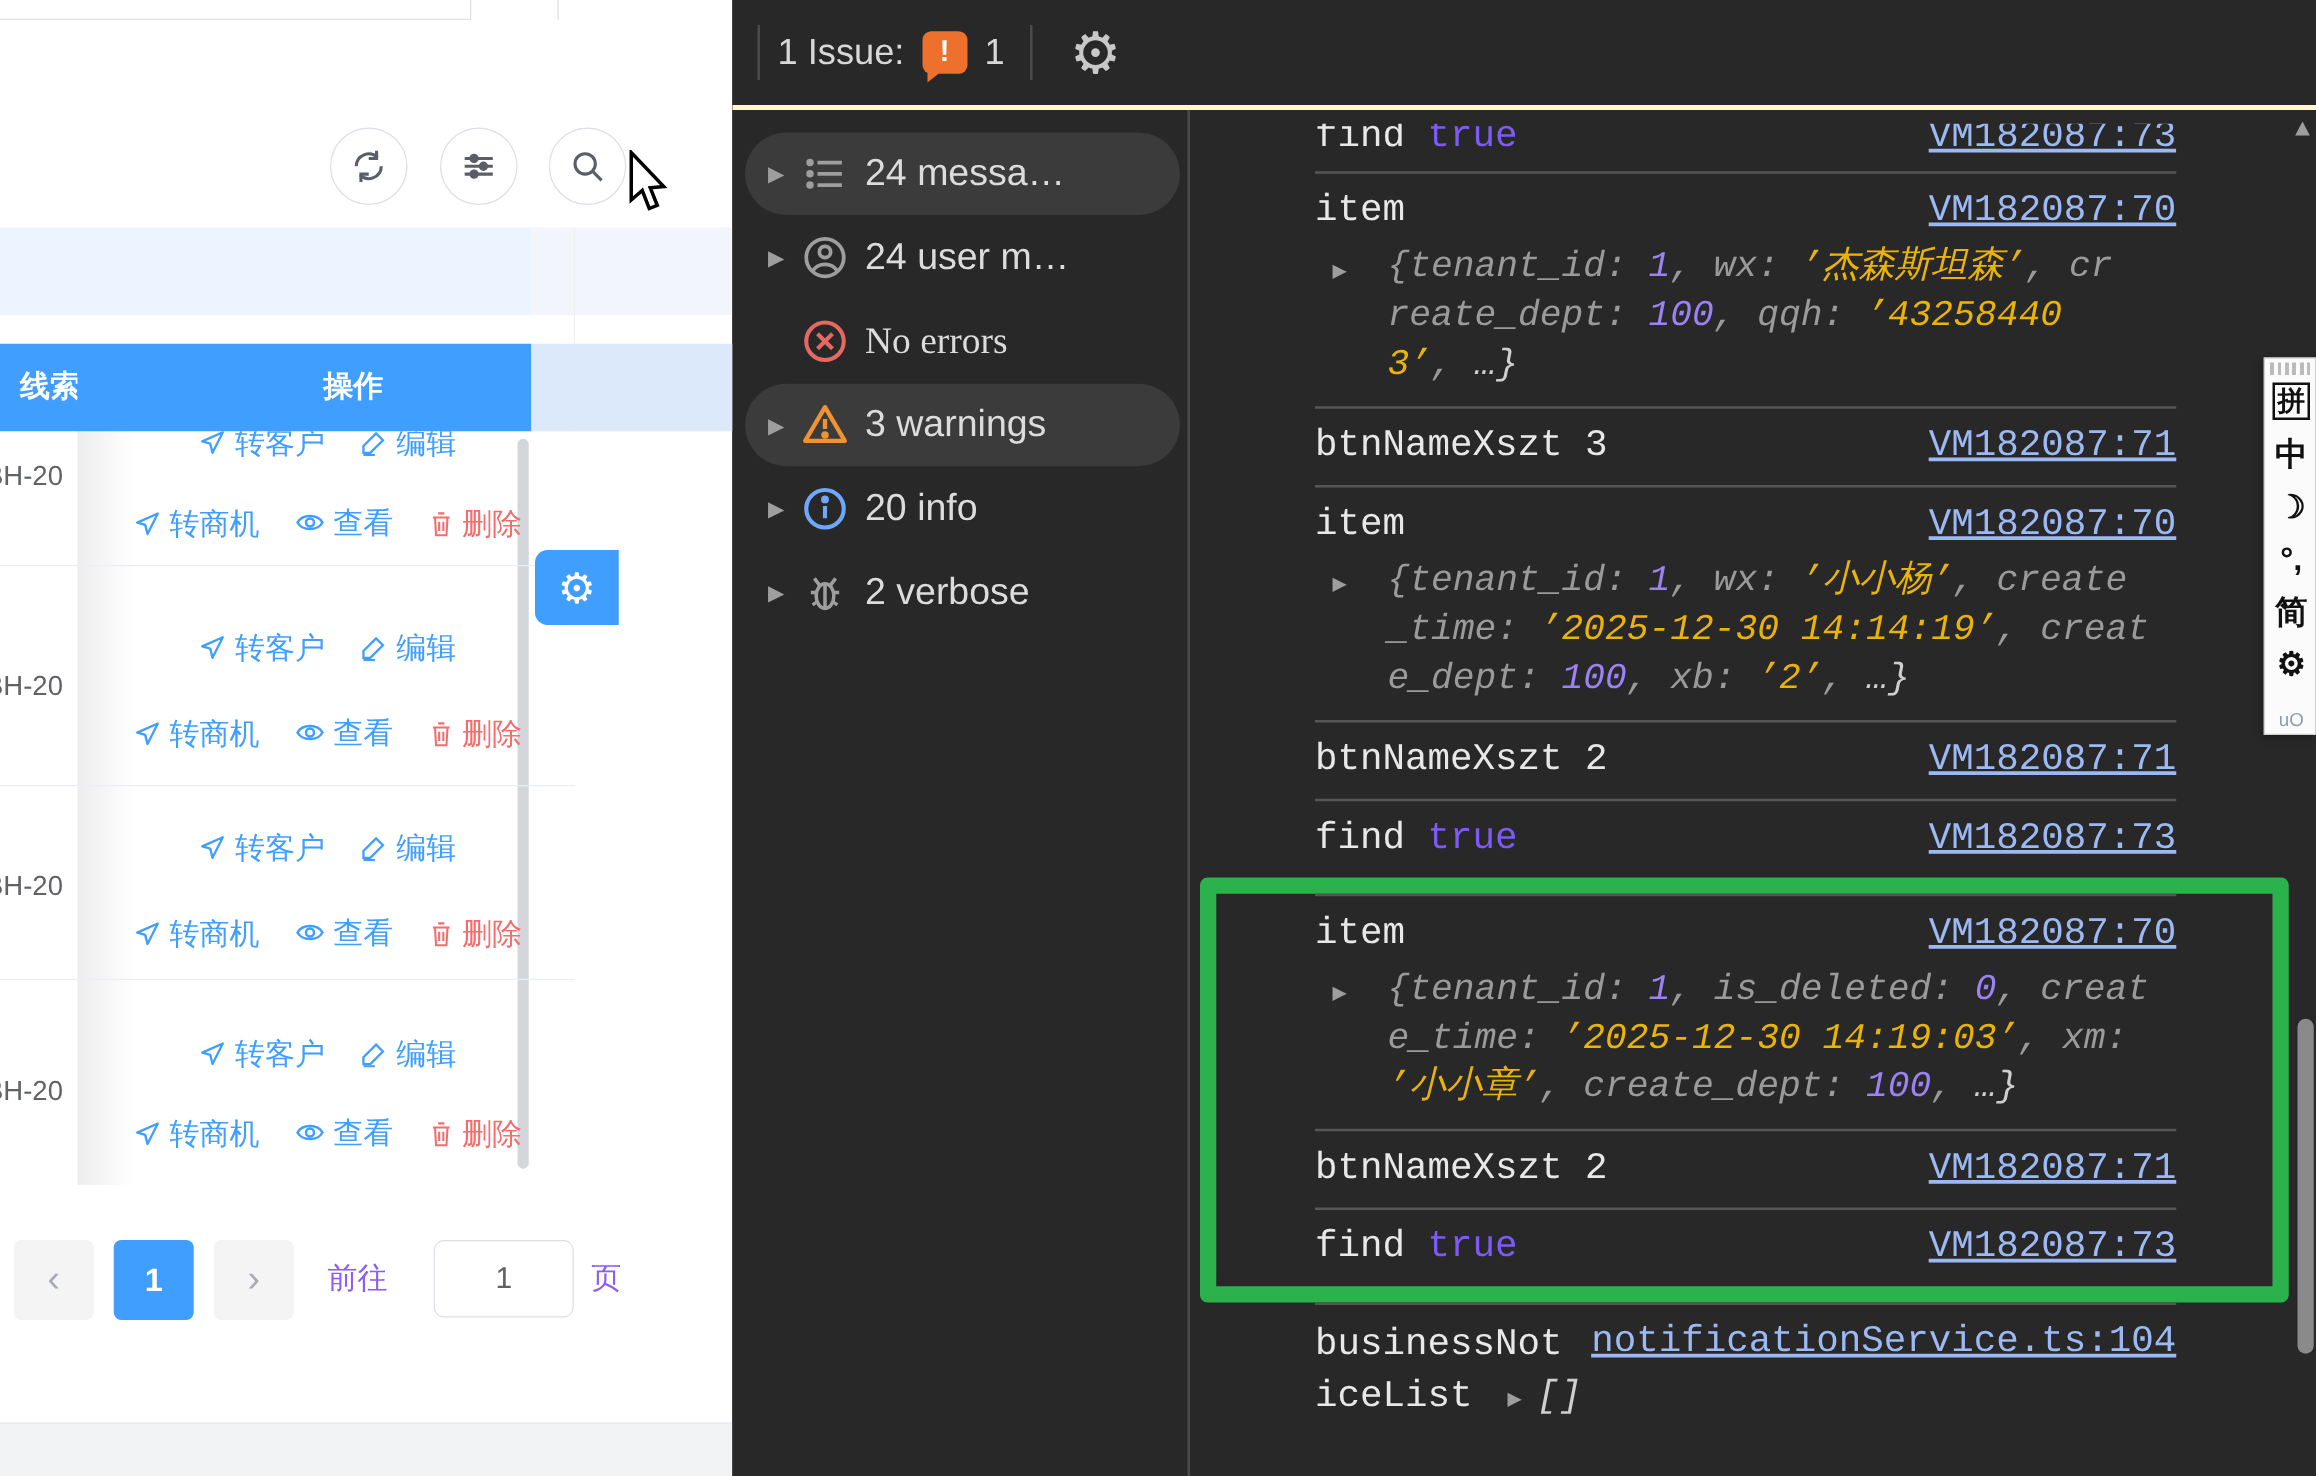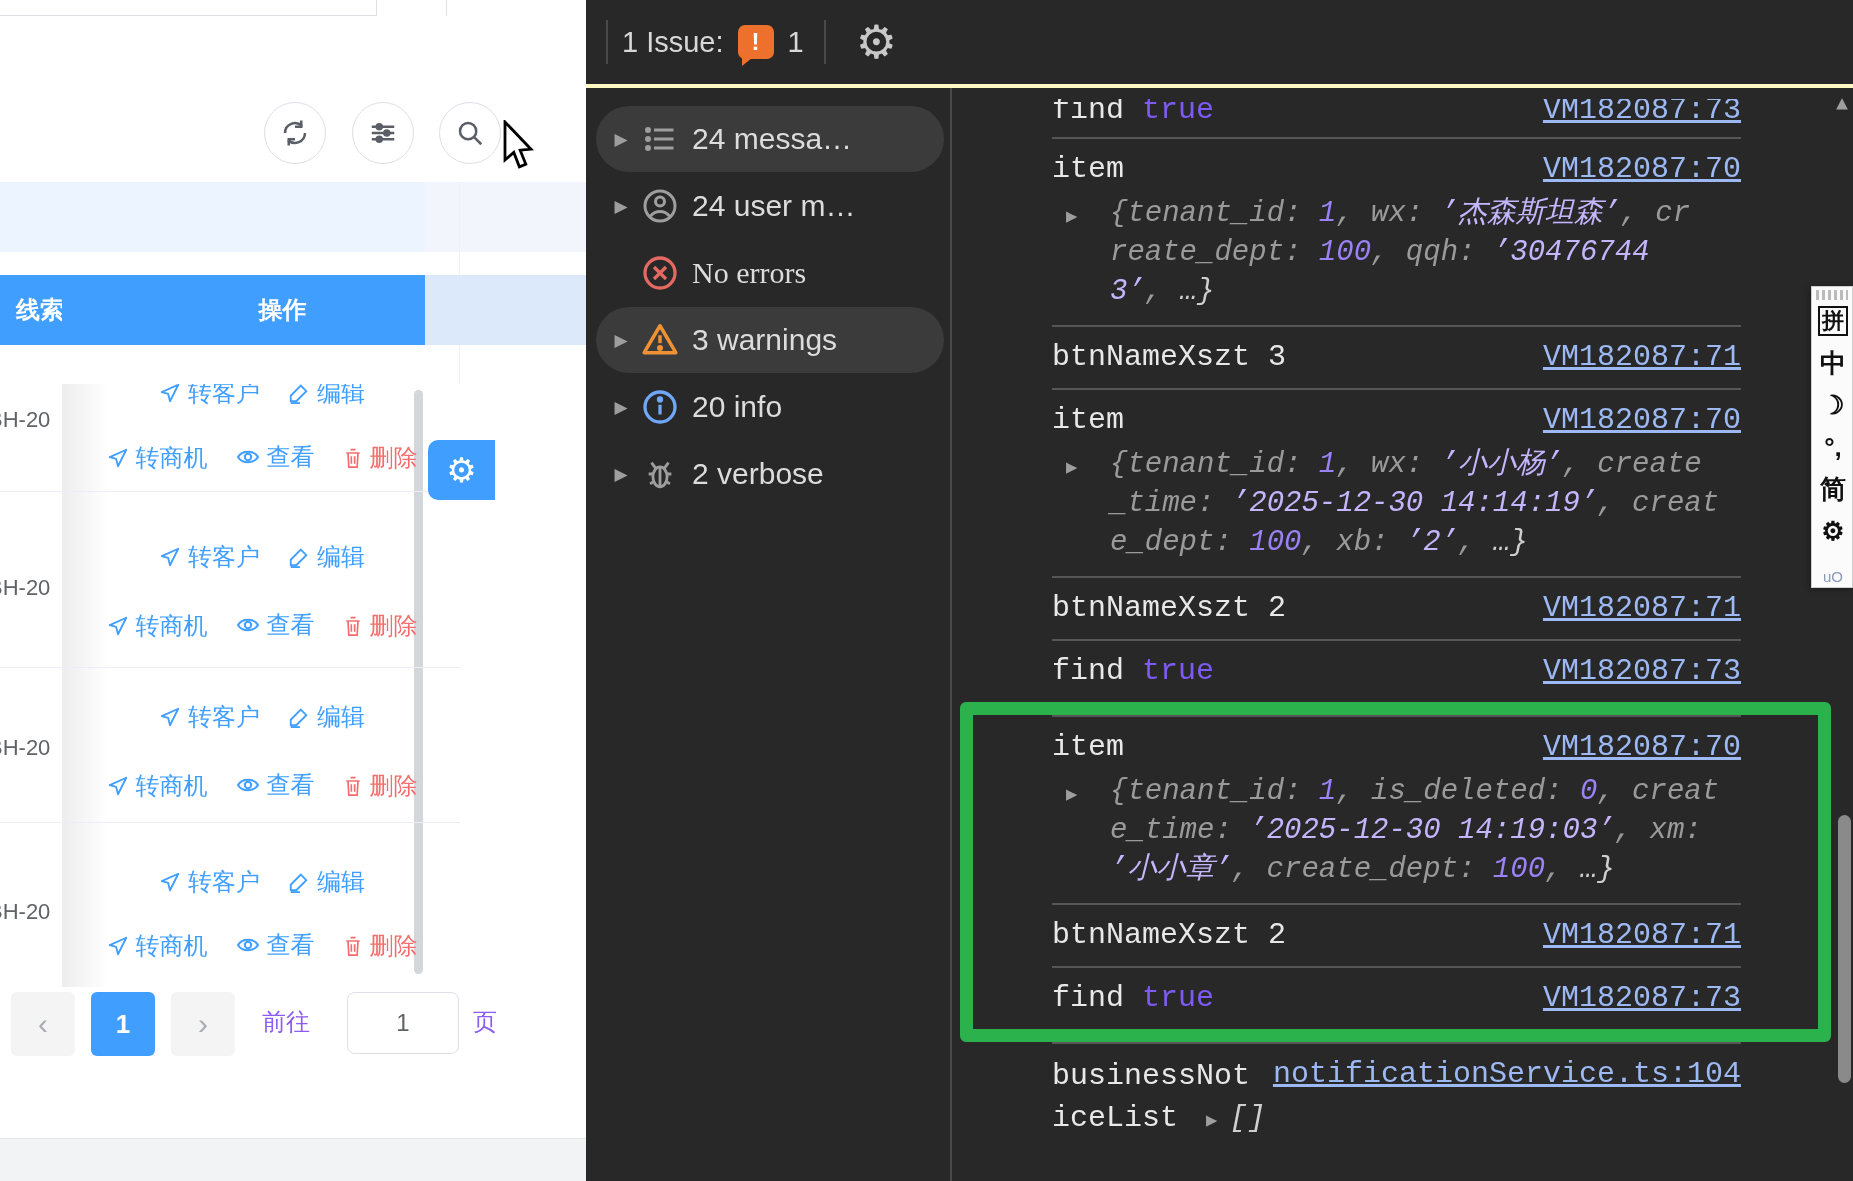--- a/index.html
+++ b/index.html
@@ -14,21 +14,21 @@
   .circle-btn { position:absolute; width:62px; height:62px; border:1px solid #dcdfe6; border-radius:50%;
                 background:#fff; display:flex; align-items:center; justify-content:center; color:#5a5e66; cursor:pointer; }
   .band { position:absolute; left:0; top:182px; width:425px; height:70px; background:#ecf5ff; }
   .band-ghost { position:absolute; left:425px; top:182px; width:161px; height:70px; background:#f2f6fc; }
   .thead { position:absolute; left:0; top:275px; width:425px; height:70px; background:#409eff; z-index:3; }
   .thead-ghost { position:absolute; left:425px; top:275px; width:161px; height:70px; background:#dbe9fb; z-index:3; }
   .th-cell1 { position:absolute; left:0; top:275px; width:62px; height:70px; overflow:hidden; z-index:4;
               color:#fff; font-weight:bold; font-size:24px; line-height:70px; padding-left:16px; white-space:nowrap; }
   .th-cell2 { position:absolute; left:140px; top:275px; width:285px; height:70px; z-index:4;
               color:#fff; font-weight:bold; font-size:24px; line-height:70px; text-align:center; }
-  #table-body { position:absolute; left:0; top:345px; width:460px; height:603px; overflow:hidden; background:#fff; z-index:1;margin-top:39px; }
+  #table-body { position:absolute; left:0; top:345px; width:460px; height:603px; overflow:hidden; background:#fff; z-index:1; }
   .colshadow { position:absolute; left:62px; top:0; width:46px; height:603px;
                background:linear-gradient(to right, rgba(0,0,0,0.07), rgba(0,0,0,0)); }
   .row-sep { position:absolute; left:0; width:460px; height:1px; background:#ebeef5; }
   .rid { position:absolute; left:-12px; width:76px; overflow:hidden; font-size:22px; color:#606266; white-space:nowrap; }
   .aline { position:absolute; left:62px; width:400px; text-align:center; font-size:24px; white-space:nowrap; }
   .abtn { display:inline-flex; align-items:center; gap:7px; color:#409eff; margin:0 14px; cursor:pointer; }
   .abtn.danger { color:#f56c6c; }
   .abtn svg { flex:0 0 auto; }
   .tscroll { position:absolute; left:414px; top:6px; width:9px; height:584px; background:#d3d6db; border-radius:5px; }
   .card-vline { position:absolute; left:459px; top:182px; width:1px; height:766px; background:#f0f0f2; }
@@ -74,21 +74,21 @@
   .c-entry.first { border-top:none; }
   .c-row { display:flex; justify-content:space-between; align-items:flex-start; font-size:30px; color:#e8e8e8; line-height:38px; }
   .c-link { color:#9db9f3; text-decoration:underline; white-space:nowrap; cursor:pointer; flex:0 0 auto; }
   .c-clip { height:26px; overflow:hidden; position:relative; }
   .c-clip .c-row { position:absolute; bottom:-4px; left:0; right:0; }
   .tok-b { color:#7e5bf6; }
   .obj { position:relative; margin:6px 0 2px 58px; font-style:italic; font-size:29px; line-height:39px; }
   .obj-marker { position:absolute; left:-44px; top:4px; color:#9e9e9e; font-size:19px; font-style:normal; cursor:pointer; }
   .sg-p { color:#9a9a9a; }
   .sg-n { color:#9b82f5; }
-  .sg-s { color:#c4b5fd; }
+  .sg-s { color:#eab308; }
   .sg-e { color:#cfcfcf; }
   .wrap2-left { font-size:30px; color:#e8e8e8; line-height:42px; }
   .arr-marker { color:#9e9e9e; font-size:19px; margin:0 12px 0 28px; cursor:pointer; }
   .arr-preview { font-style:italic; color:#cfcfcf; }
   .dt-scroll-up { position:absolute; right:5px; top:5px; color:#9e9e9e; font-size:20px; }
   .dt-scroll-thumb { position:absolute; right:2px; top:727px; width:13px; height:268px; background:#8a8a8a; border-radius:7px; cursor:pointer; }
   .green-box { border:13px solid #2bb24c; border-radius:6px; margin-left:-92px; margin-right:-90px;
                padding:0 77px 0 79px; }
   .green-box .c-entry:first-child { border-top:2px solid #565656; }
 
@@ -428,21 +428,21 @@
             </div>
           </div>
           <div class="c-entry">
             <div class="c-row">
               <span><span class="tok-t">item</span></span>
               <a class="c-link">VM182087:70</a>
             </div>
             <div class="obj">
               <span class="obj-marker">▶</span>
               <div><span class="sg-p">{tenant_id: </span><span class="sg-n">1</span><span class="sg-p">, wx: </span><span class="sg-s">’杰森斯坦森’</span><span class="sg-p">, cr</span></div>
-              <div><span class="sg-p">reate_dept: </span><span class="sg-n">100</span><span class="sg-p">, qqh: </span><span class="sg-s">’30476744</span></div>
+              <div><span class="sg-p">reate_dept: </span><span class="sg-n">100</span><span class="sg-p">, qqh: </span><span class="sg-s">’43258440</span></div>
               <div><span class="sg-s">3’</span><span class="sg-p">,  </span><span class="sg-e">…}</span></div>
             </div>
           </div>
           <div class="c-entry">
             <div class="c-row">
               <span><span class="tok-t">btnNameXszt 3</span></span>
               <a class="c-link">VM182087:71</a>
             </div>
           </div>
           <div class="c-entry">

